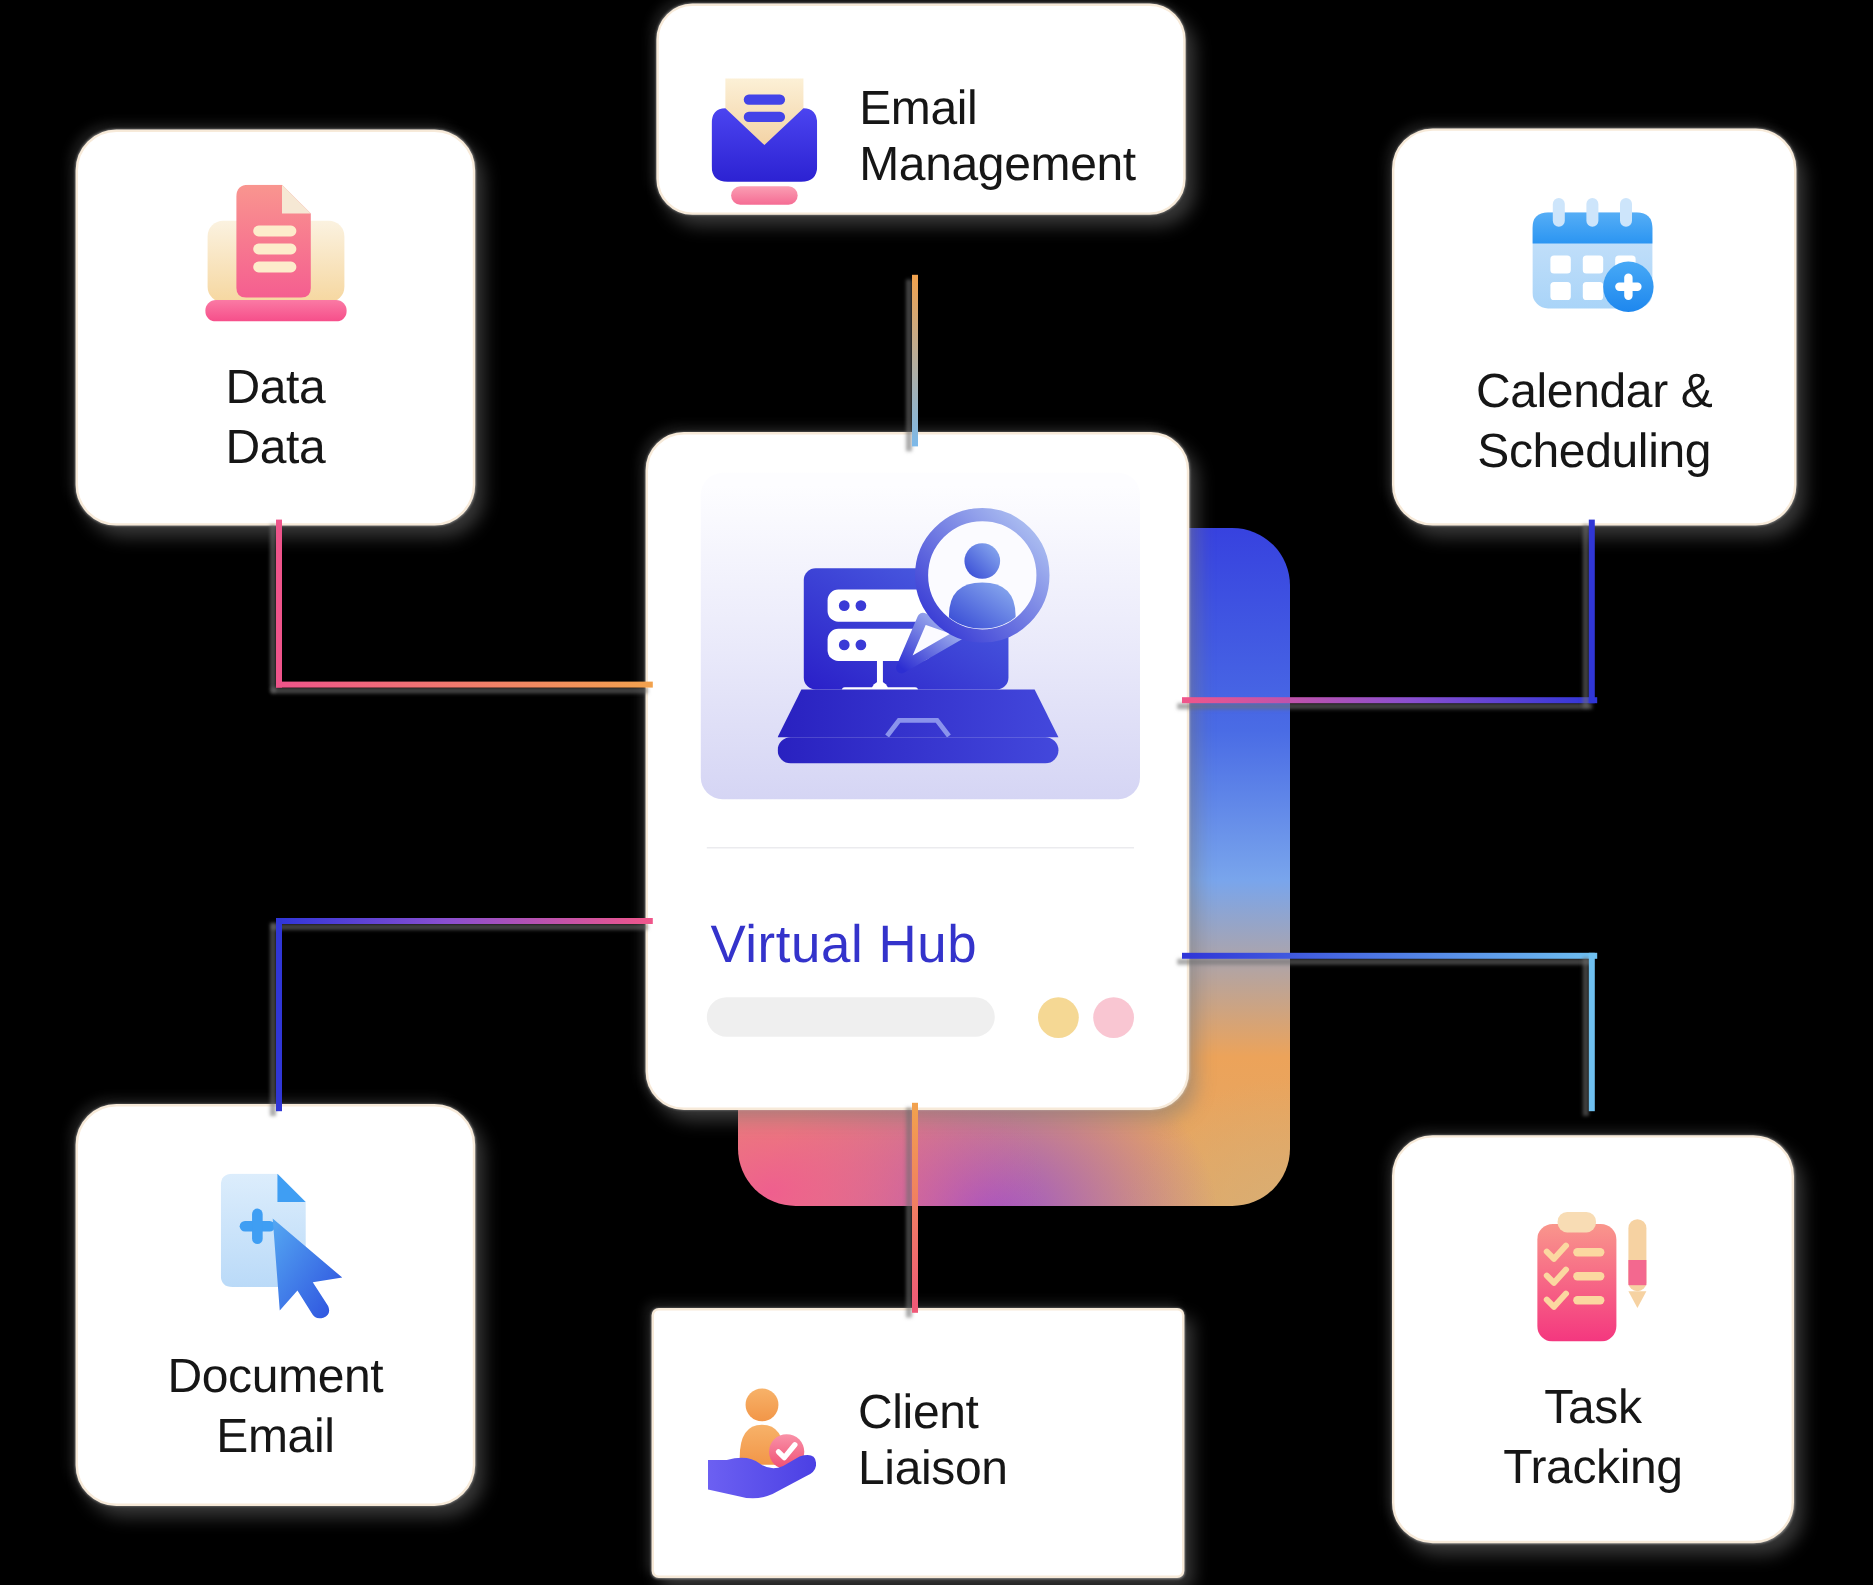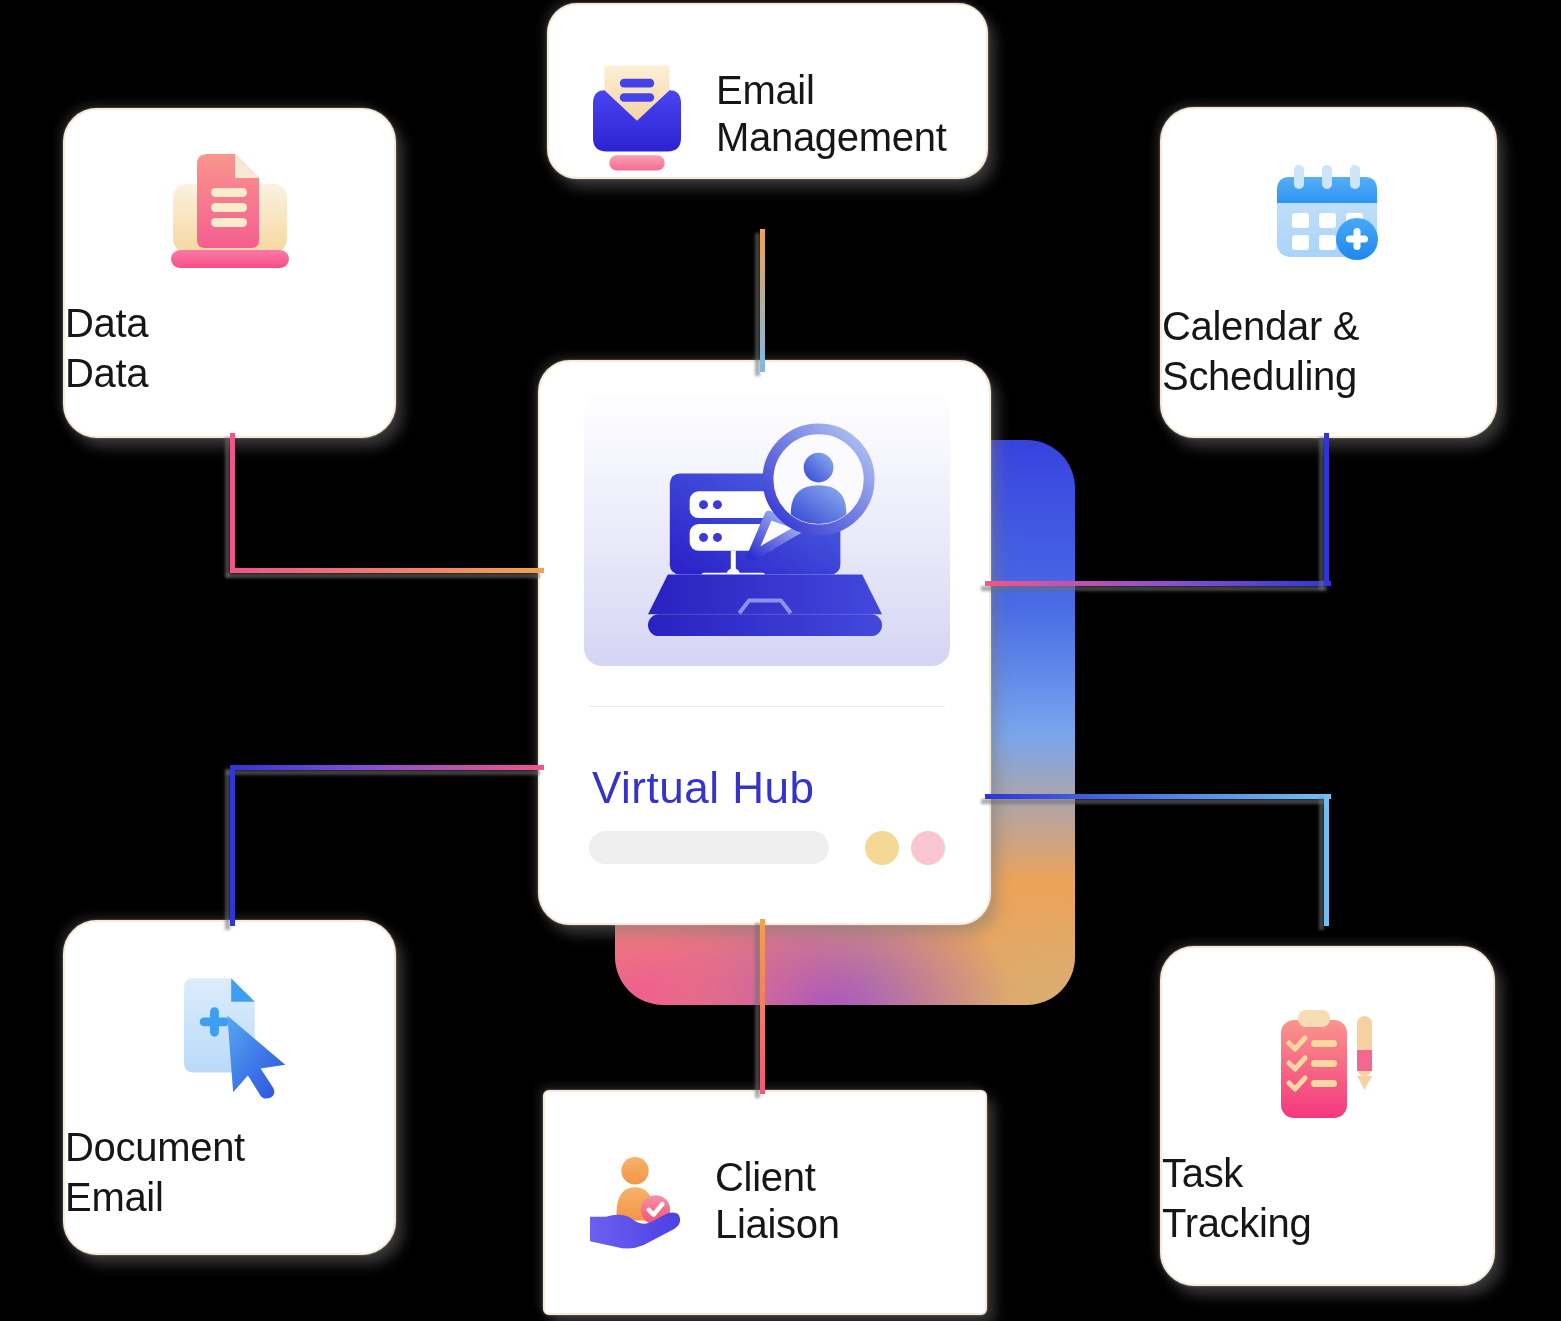--- a/index.html
+++ b/index.html
@@ -24,21 +24,21 @@
   .card-data     {left:63px;  top:108px;  width:333px; height:330px; border-radius:34px;}
   .card-email    {left:547px; top:3px;    width:441px; height:176px; border-radius:30px;}
   .card-calendar {left:1160px;top:107px;  width:337px; height:331px; border-radius:34px;}
   .card-hub      {left:538px; top:360px;  width:453px; height:565px; border-radius:32px;}
   .card-doc      {left:63px;  top:920px;  width:333px; height:335px; border-radius:34px;}
   .card-client   {left:543px; top:1090px; width:444px; height:225px; border-radius:6px;}
   .card-task     {left:1160px;top:918px;  width:335px; height:340px; border-radius:34px;margin-top:28px;}
 
   .corner-icon{position:absolute;left:50%;transform:translateX(-50%);}
   .corner-label{
-    position:absolute;left:0;width:100%;
+    position:absolute;left:0;width:100%;text-align:center;
     font-size:40px;line-height:50px;color:#161616;letter-spacing:-.3px;
   }
   .side-icon{position:absolute;}
   .side-label{
     position:absolute;font-size:40px;line-height:47px;color:#161616;letter-spacing:-.3px;
   }
   
   .hub-panel{
     position:absolute;left:44px;top:32px;width:366px;height:272px;border-radius:18px;
     background:linear-gradient(180deg,#fdfdff 4%,#e9e9fa 55%,#d5d5f4 100%);

